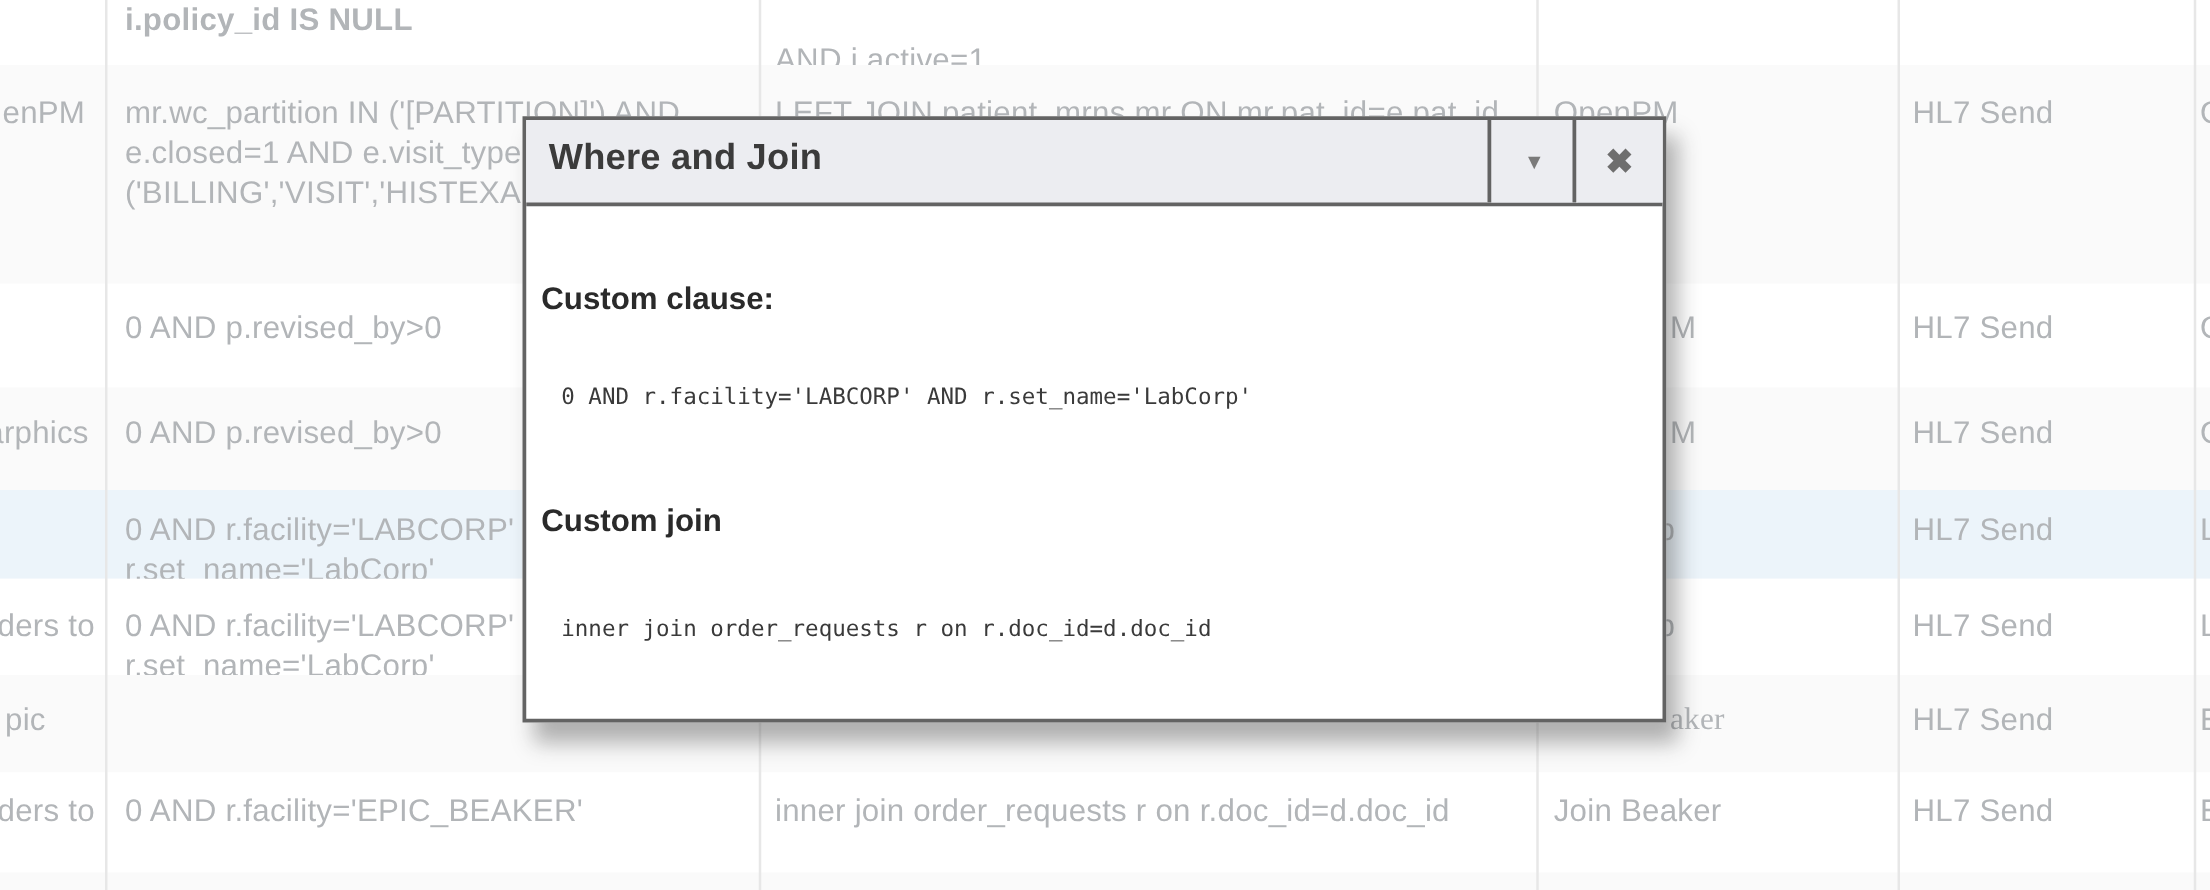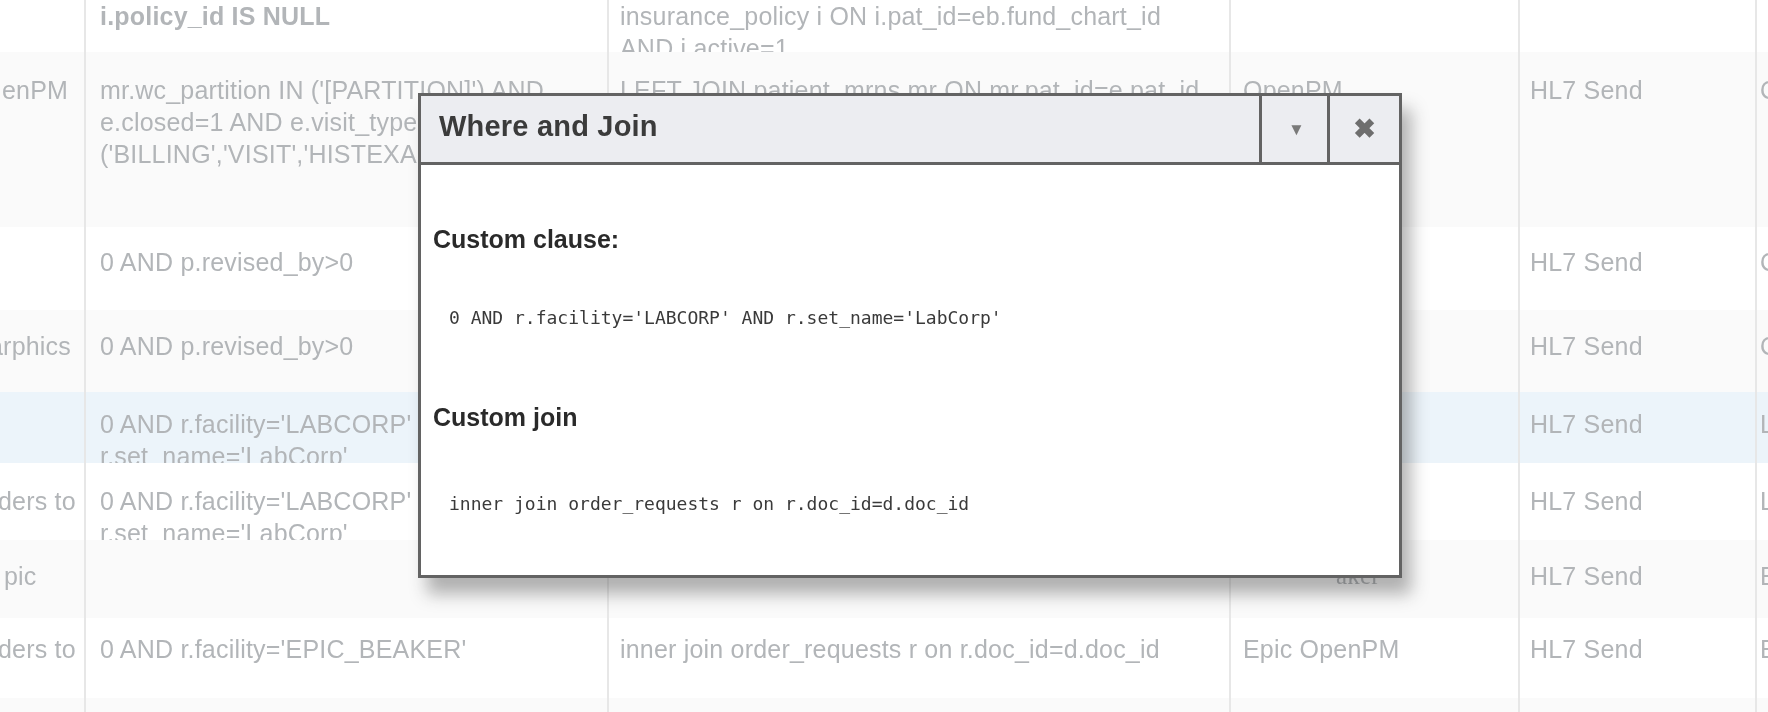--- a/index.html
+++ b/index.html
@@ -17,21 +17,21 @@
   .cellline{
     position:absolute;white-space:nowrap;
     font-size:25px;line-height:32px;color:#b2b5b8;
     letter-spacing:0.2px;
   }
   .col-divider{
     position:absolute;top:0;bottom:0;width:2px;background:#e7e7e7;
   }
   
   #dialog{
-    position:absolute;left:418px;top:93px;width:984px;height:485px;
+    position:absolute;left:418px;top:93px;width:915px;height:485px;
     background:#ffffff;border:3px solid #636363;box-sizing:border-box;
     box-shadow:9px 16px 16px rgba(40,40,40,0.35);
     z-index:10;
   }
   #dialog-header{
     position:absolute;left:0;top:0;right:0;height:66px;
     background:#ecedf1;border-bottom:3px solid #636363;
     cursor:move;
   }
   #dialog-title{
@@ -61,21 +61,20 @@
   #where-code{top:211px;}
   #join-label{top:307px;}
   #join-code{top:397px;}
 </style>
 </head>
 <body>
 
 <div id="table-layer">
     <div class="trow bg-w" style="top: 0px; height: 52px;"></div>
     <div class="cellline" style="left: 100px; top: 0px; font-weight: bold;">i.policy_id IS NULL</div>
-    <div class="cellline" style="left: 620px; top: 0px;">insurance_policy i ON i.pat_id=eb.fund_chart_id</div>
     <div class="cellline" style="left: 620px; top: 32px;">AND i.active=1</div>
     <div class="trow bg-g" style="top: 52px; height: 175px;"></div>
     <div class="cellline" style="left: 2px; top: 74px;">enPM</div>
     <div class="cellline" style="left: 100px; top: 74px;">mr.wc_partition IN ('[PARTITION]') AND</div>
     <div class="cellline" style="left: 100px; top: 106px;">e.closed=1 AND e.visit_type</div>
     <div class="cellline" style="left: 100px; top: 138px;">('BILLING','VISIT','HISTEXA</div>
     <div class="cellline" style="left: 620px; top: 74px;">LEFT JOIN patient_mrns mr ON mr.pat_id=e.pat_id</div>
     <div class="cellline" style="left: 1243px; top: 74px;">OpenPM</div>
     <div class="cellline" style="left: 1530px; top: 74px;">HL7 Send</div>
     <div class="cellline" style="left: 1760px; top: 74px;">O</div>
@@ -105,21 +104,21 @@
     <div class="cellline" style="left: 1760px; top: 485px;">L</div>
     <div class="trow bg-g" style="top: 540px; height: 78px;"></div>
     <div class="cellline" style="left: 4px; top: 560px;">pic</div>
     <div class="cellline" style="left: 1530px; top: 560px;">HL7 Send</div>
     <div class="cellline" style="left: 1336px; top: 560px; font-family: Liberation Serif, serif;">aker</div>
     <div class="cellline" style="left: 1760px; top: 560px;">E</div>
     <div class="trow bg-w" style="top: 618px; height: 80px;"></div>
     <div class="cellline" style="left: -2px; top: 633px;">ders to</div>
     <div class="cellline" style="left: 100px; top: 633px;">0 AND r.facility='EPIC_BEAKER'</div>
     <div class="cellline" style="left: 620px; top: 633px;">inner join order_requests r on r.doc_id=d.doc_id</div>
-    <div class="cellline" style="left: 1243px; top: 633px;">Epic OpenPM</div>
+    <div class="cellline" style="left: 1243px; top: 633px;">Join Beaker</div>
     <div class="cellline" style="left: 1530px; top: 633px;">HL7 Send</div>
     <div class="cellline" style="left: 1760px; top: 633px;">E</div>
     <div class="trow bg-g" style="top: 698px; height: 14px;"></div>
     <div class="col-divider" style="left: 84px;"></div>
     <div class="col-divider" style="left: 607px;"></div>
     <div class="col-divider" style="left: 1229px;"></div>
     <div class="col-divider" style="left: 1518px;"></div>
     <div class="col-divider" style="left: 1755px;"></div>
   </div>
 

